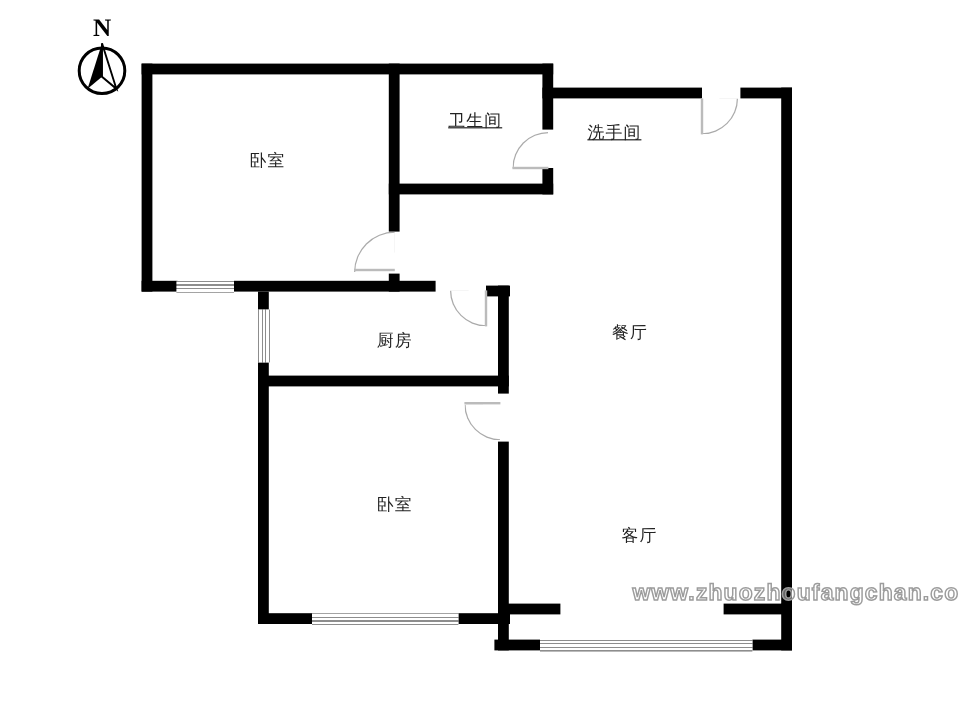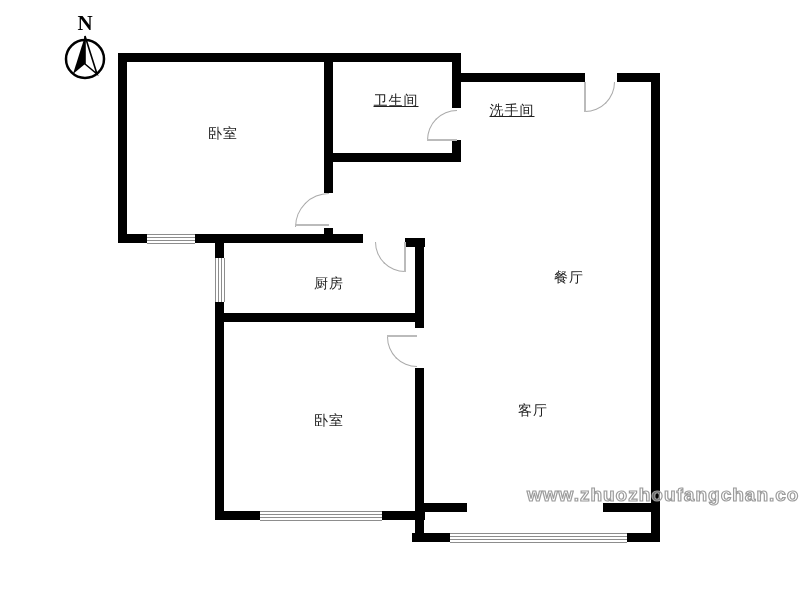--- a/index.html
+++ b/index.html
@@ -80,19 +80,19 @@
   <div class="arc" style="left:387px;top:337px;width:30px;height:30px;border-bottom:1.5px solid var(--arc);border-left:1.5px solid var(--arc);border-bottom-left-radius:100% 100%;"></div>
   <div class="leaf" style="left:387px;top:335px;width:30px;height:2px;"></div>
 
   <div class="arc" style="left:585px;top:82px;width:30px;height:30px;border-bottom:1.5px solid var(--arc);border-right:1.5px solid var(--arc);border-bottom-right-radius:100% 100%;"></div>
   <div class="leaf" style="left:584px;top:82px;width:2px;height:30px;"></div>
 
   <div class="room-label" style="left:223px;top:134px;">卧室</div>
   <div class="room-label" style="left:396px;top:101px;text-decoration:underline;">卫生间</div>
   <div class="room-label" style="left:512px;top:111px;text-decoration:underline;">洗手间</div>
   <div class="room-label" style="left:329px;top:284px;">厨房</div>
-  <div class="room-label" style="left:569px;top:278px;">餐厅</div>
+  <div class="room-label" style="left:525px;top:278px;">餐厅</div>
   <div class="room-label" style="left:329px;top:421px;">卧室</div>
-  <div class="room-label" style="left:533px;top:411px;">客厅</div>
+  <div class="room-label" style="left:533px;top:447px;">客厅</div>
 
   <div class="wm" id="wm-url">www.zhuozhoufangchan.com</div>
 
 </div>
 
 </body></html>

